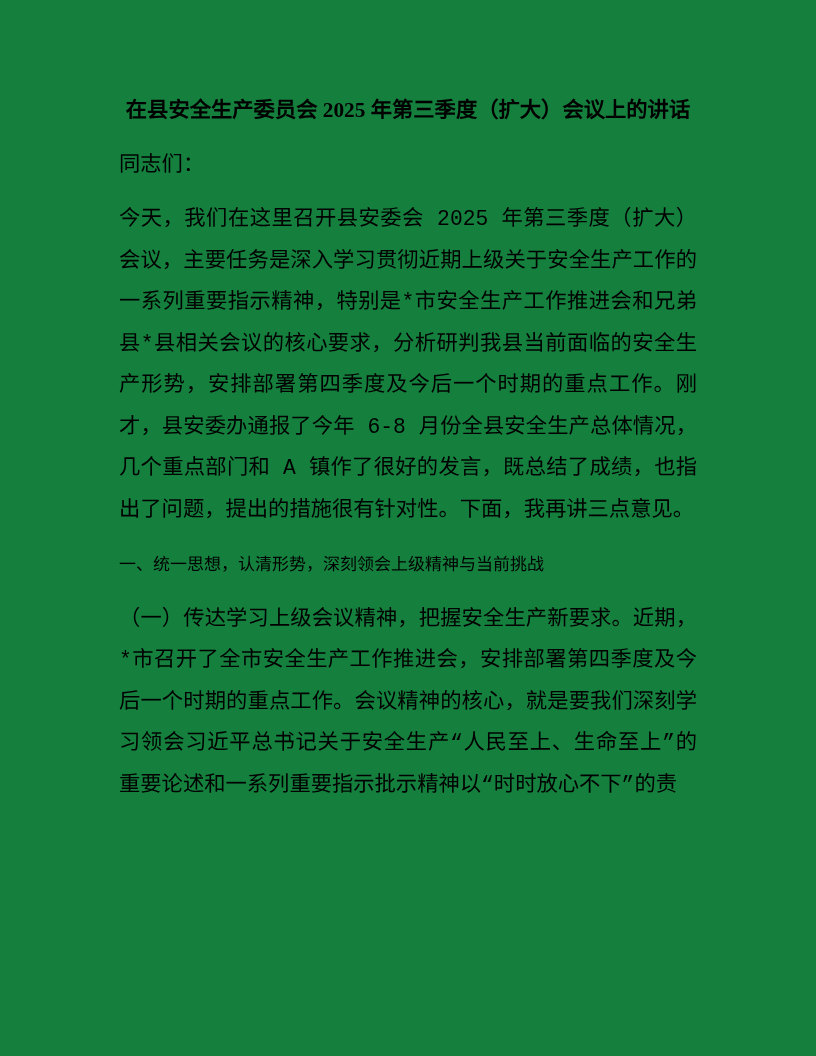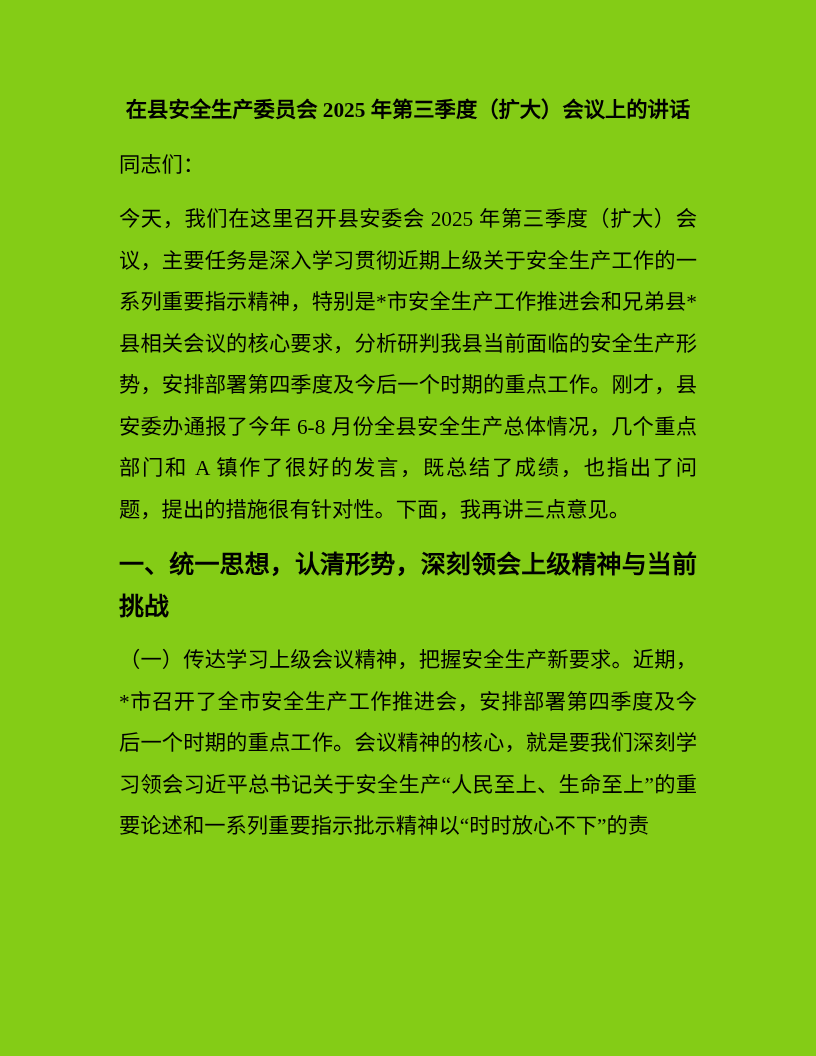--- a/index.html
+++ b/index.html
@@ -4,45 +4,46 @@
 <style>
   html, body {
     margin: 0;
     padding: 0;
     background: #ffffff;
   }
   .page {
     position: relative;
     width: 816px;
     height: 1056px;
-    background: #84cc16;
+    background: #15803d;
     overflow: hidden;
     box-sizing: border-box;
     padding: 90px 119px 0 119px;
     font-family: "Liberation Serif", "DejaVu Serif", serif;
     color: #000000;
   }
   .doc-title {
     font-size: 21.3px;
     font-weight: bold;
     text-align: center;
     line-height: 41.5px;
     margin: 0 0 13px 0;
   }
   .para {
     font-size: 21.3px;
     font-weight: normal;
     line-height: 41.5px;
     margin: 8px 0 13px 0;
     text-align: justify;
     word-break: break-all;
+    font-family: Liberation Mono, monospace;
   }
   .heading {
-    font-size: 25px;
-    font-weight: bold;
+    font-size: 17px;
+    font-weight: normal;
     line-height: 41.5px;
     margin: 0 0 13px 0;
     text-align: justify;
   }
 </style>
 </head>
 <body>
 
 <div class="page">
   <h1 class="doc-title">在县安全生产委员会 2025 年第三季度（扩大）会议上的讲话</h1>

